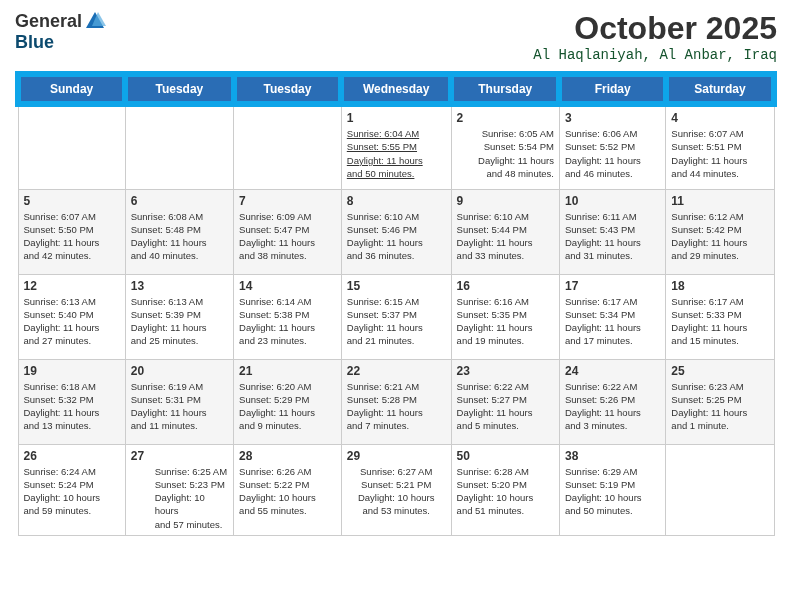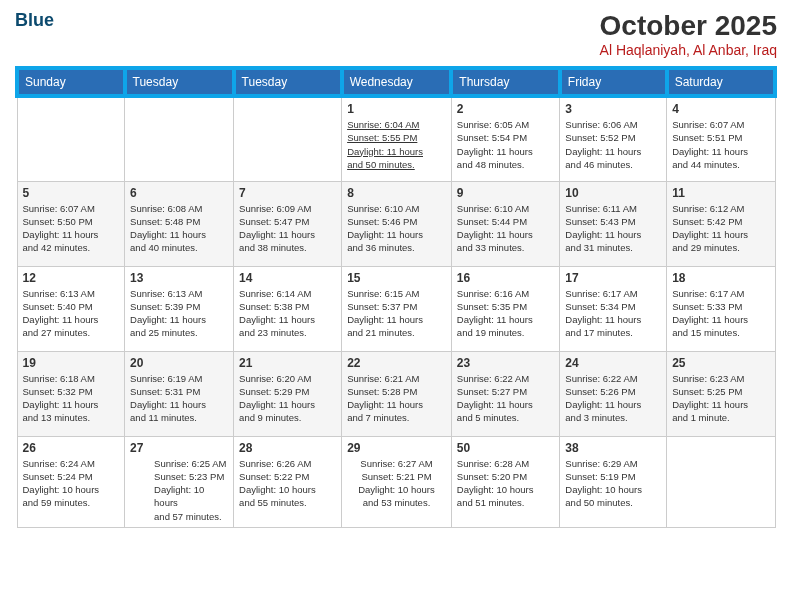--- a/index.html
+++ b/index.html
@@ -41,41 +41,42 @@
     }
     .logo-icon {
       width: 22px;
       height: 22px;
       margin-left: 2px;
     }
     .title-block {
       text-align: right;
     }
     .month-title {
-      font-size: 28px;
+      font-size: 32px;
       font-weight: bold;
       color: #333;
     }
     .location {
       font-size: 14px;
-      color: #b91c1c;
+      color: #14532d;
+      font-family: Liberation Mono, monospace;
     }
     .calendar {
       width: 100%;
       border-collapse: collapse;
       font-size: 10px;
     }
     .calendar thead tr th {
       background-color: #2a6db5;
       color: #fff;
-      text-align: left;
+      text-align: center;
       padding: 5px 6px;
       font-size: 12px;
-      font-weight: normal;
-      border: 4px solid #0ea5e9;
+      font-weight: bold;
+      border: 6px solid #0ea5e9;
     }
     .calendar tbody tr td {
       border: 1px solid #ccc;
       vertical-align: top;
       padding: 4px 5px;
       width: 113px;
       height: 85px;
       background: #fff;
     }
     .calendar tbody tr:nth-child(even) td {
@@ -96,20 +97,27 @@
     .empty-cell {
       background: #fff !important;
     }
   </style>
 </head>
 <body>
 
 <div class="page">
   <div class="header">
     <div class="logo">
+      <div class="logo-text">
+        <span class="logo-general">General</span>
+        <svg class="logo-icon" viewBox="0 0 22 22">
+          <polygon points="11,2 20,18 2,18" fill="#1a6eb5"></polygon>
+          <polygon points="14,2 22,16 8,16" fill="#5aade0" opacity="0.7"></polygon>
+        </svg>
+      </div>
       <span class="logo-blue">Blue</span>
     </div>
     <div class="title-block">
       <div class="month-title">October 2025</div>
       <div class="location">Al Haqlaniyah, Al Anbar, Iraq</div>
     </div>
   </div>
 
   <table class="calendar">
     <thead>
@@ -130,21 +138,21 @@
           <td class="empty-cell"></td>
           <td>
             <span class="day-number">1</span>
             <div class="day-info" style="white-space: pre-line; text-decoration: underline;">Sunrise: 6:04 AM
 Sunset: 5:55 PM
 Daylight: 11 hours
 and 50 minutes.</div>
           </td>
           <td>
             <span class="day-number">2</span>
-            <div class="day-info" style="white-space: pre-line;">Sunrise: 6:05 AM
+            <div class="day-info" style="white-space: pre-line; text-align: right;">Sunrise: 6:05 AM
 Sunset: 5:54 PM
 Daylight: 11 hours
 and 48 minutes.</div>
           </td>
           <td>
             <span class="day-number">3</span>
             <div class="day-info" style="white-space: pre-line;">Sunrise: 6:06 AM
 Sunset: 5:52 PM
 Daylight: 11 hours
 and 46 minutes.</div>

